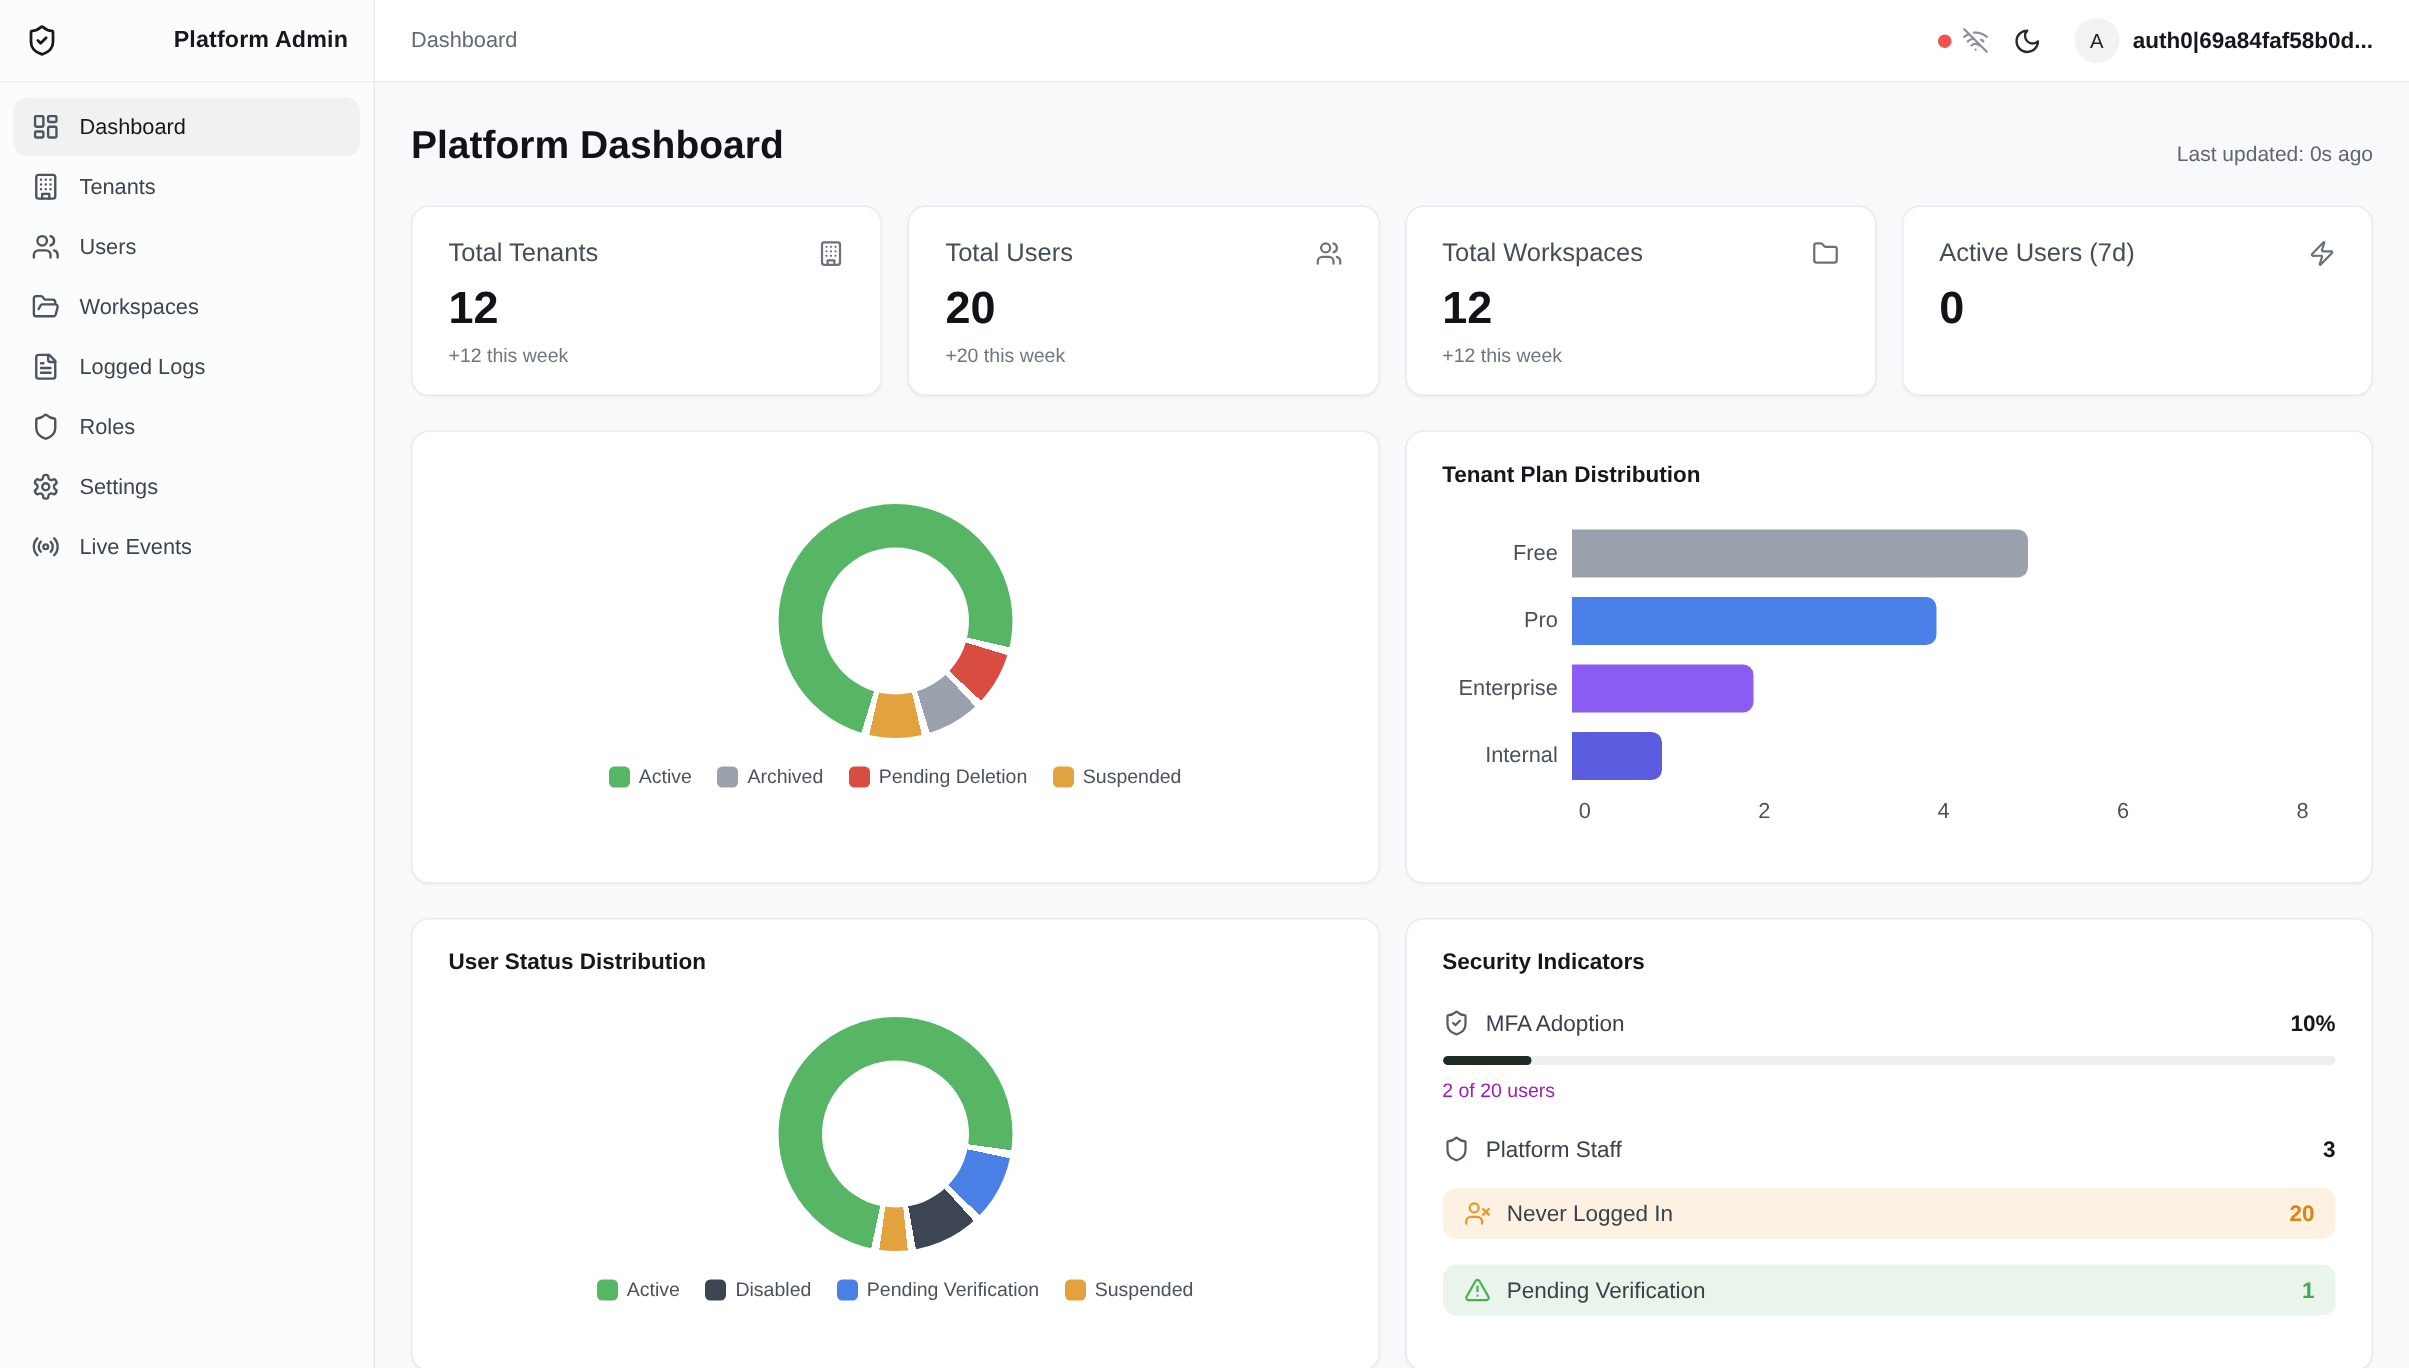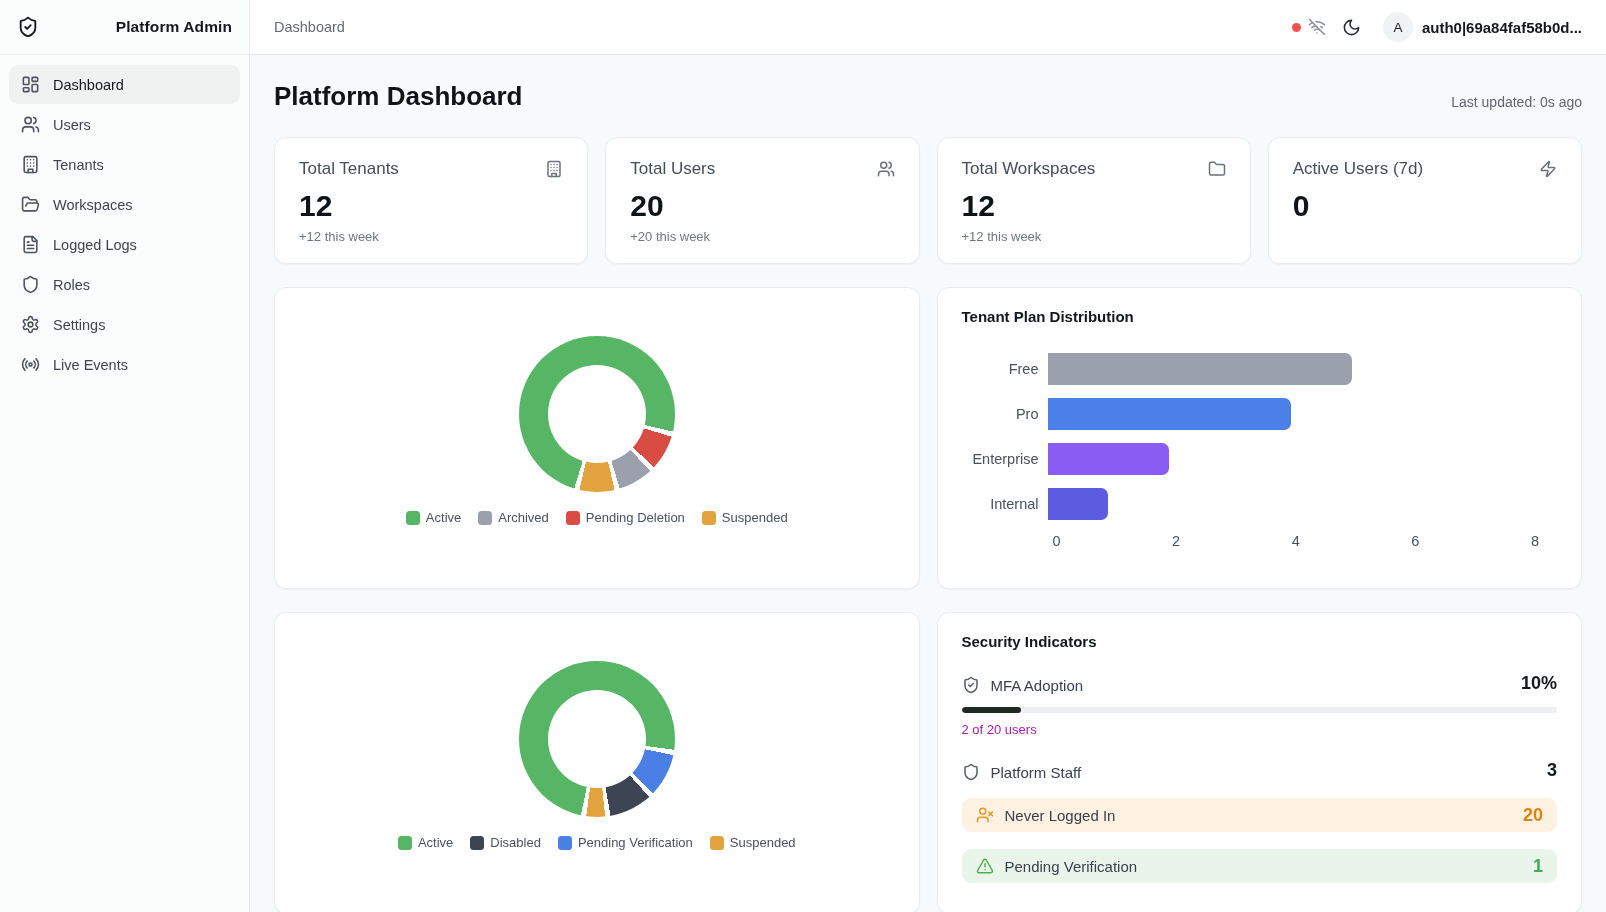--- a/index.html
+++ b/index.html
@@ -65,21 +65,21 @@
   .bar-row { display:flex; align-items:center; height:32px; margin-bottom:13px; }
   .bar-label { width:86px; text-align:right; padding-right:9px; font-size:14.5px; color:#4a515c; }
   .bar-track { flex:1; height:32px; margin-right:22px; position:relative; }
   .bar-fill { height:100%; border-radius:0 7px 7px 0; }
   .x-axis { position:relative; height:20px; margin:7px 22px 0 95px; }
   .x-tick { position:absolute; transform:translateX(-50%); font-size:14.5px; color:#4a515c; top:0; }
 
   
   .sec-row { display:flex; align-items:flex-end; gap:11px; margin-top:23px; font-size:15px; color:#3a414b; }
   .sec-row .ic { color:#555c66; }
-  .sec-value { margin-left:auto; font-size:18px; font-weight:700; color:#14171c; }
+  .sec-value { margin-left:auto; font-size:15px; font-weight:700; color:#14171c; }
   .progress { height:6px; background:#eceef1; border-radius:4px; margin-top:13px; overflow:hidden; }
   .progress-fill { height:100%; border-radius:4px; }
   .sec-sub { font-size:13px; color:#a21caf; margin-top:9px; }
   .sec-pill { display:flex; align-items:center; gap:11px; height:34px; padding:0 14px; border-radius:9px; margin-top:17px; font-size:15px; color:#3a414b; }
   .sec-pill.warning { background:#fdf2e1; }
   .sec-pill.warning .ic { color:#e8962e; }
   .sec-pill.warning .sec-value { color:#dd830f; }
   .sec-pill.success { background:#e9f5ea; }
   .sec-pill.success .ic { color:#4caf50; }
   .sec-pill.success .sec-value { color:#3fae52; }
@@ -105,37 +105,37 @@
             <rect x="14" y="3" width="7" height="5" rx="1"></rect>
             <rect x="14" y="12" width="7" height="9" rx="1"></rect>
             <rect x="3" y="16" width="7" height="5" rx="1"></rect>
           </svg>
         </span>
         <span>Dashboard</span>
       </div>
       <div class="nav-item">
         <span class="ic">
           <svg width="19" height="19" viewBox="0 0 24 24" fill="none" stroke="currentColor" stroke-width="2" stroke-linecap="round" stroke-linejoin="round">
+            <rect x="4" y="2" width="16" height="20" rx="2"></rect>
+            <path d="M9 22v-4h6v4"></path>
+            <path d="M8 6h.01M16 6h.01M12 6h.01M12 10h.01M12 14h.01M16 10h.01M16 14h.01M8 10h.01M8 14h.01"></path>
+          </svg>
+        </span>
+        <span>Tenants</span>
+      </div>
+      <div class="nav-item">
+        <span class="ic">
+          <svg width="19" height="19" viewBox="0 0 24 24" fill="none" stroke="currentColor" stroke-width="2" stroke-linecap="round" stroke-linejoin="round">
             <path d="M16 21v-2a4 4 0 0 0-4-4H6a4 4 0 0 0-4 4v2"></path>
             <circle cx="9" cy="7" r="4"></circle>
             <path d="M22 21v-2a4 4 0 0 0-3-3.87"></path>
             <path d="M16 3.13a4 4 0 0 1 0 7.75"></path>
           </svg>
         </span>
         <span>Users</span>
-      </div>
-      <div class="nav-item">
-        <span class="ic">
-          <svg width="19" height="19" viewBox="0 0 24 24" fill="none" stroke="currentColor" stroke-width="2" stroke-linecap="round" stroke-linejoin="round">
-            <rect x="4" y="2" width="16" height="20" rx="2"></rect>
-            <path d="M9 22v-4h6v4"></path>
-            <path d="M8 6h.01M16 6h.01M12 6h.01M12 10h.01M12 14h.01M16 10h.01M16 14h.01M8 10h.01M8 14h.01"></path>
-          </svg>
-        </span>
-        <span>Tenants</span>
       </div>
       <div class="nav-item">
         <span class="ic">
           <svg width="19" height="19" viewBox="0 0 24 24" fill="none" stroke="currentColor" stroke-width="2" stroke-linecap="round" stroke-linejoin="round">
             <path d="m6 14 1.45-2.9A2 2 0 0 1 9.24 10H20a2 2 0 0 1 1.94 2.5l-1.55 6a2 2 0 0 1-1.94 1.5H4a2 2 0 0 1-2-2V5a2 2 0 0 1 2-2h3.93a2 2 0 0 1 1.66.9l.82 1.2a2 2 0 0 0 1.66.9H18a2 2 0 0 1 2 2v2"></path>
           </svg>
         </span>
         <span>Workspaces</span>
       </div>
       <div class="nav-item">
@@ -326,20 +326,21 @@
             <span class="x-tick" style="left: 25%;">2</span>
             <span class="x-tick" style="left: 50%;">4</span>
             <span class="x-tick" style="left: 75%;">6</span>
             <span class="x-tick" style="left: 100%;">8</span>
           </div>
       </section>
     </div>
 
     <div class="charts-grid">
       <section class="card chart-card">
+        <div class="chart-title">User Status Distribution</div>
         <div class="donut-wrap">
           <div class="donut" id="donut-2" style="background: conic-gradient(from 190deg, rgb(255, 255, 255) 0deg, rgb(255, 255, 255) 2deg, rgb(86, 182, 101) 2deg, rgb(86, 182, 101) 268deg, rgb(255, 255, 255) 268deg, rgb(255, 255, 255) 270deg, rgb(255, 255, 255) 270deg, rgb(255, 255, 255) 272deg, rgb(74, 127, 230) 272deg, rgb(74, 127, 230) 304deg, rgb(255, 255, 255) 304deg, rgb(255, 255, 255) 306deg, rgb(255, 255, 255) 306deg, rgb(255, 255, 255) 308deg, rgb(61, 69, 84) 308deg, rgb(61, 69, 84) 340deg, rgb(255, 255, 255) 340deg, rgb(255, 255, 255) 342deg, rgb(255, 255, 255) 342deg, rgb(255, 255, 255) 344deg, rgb(226, 163, 62) 344deg, rgb(226, 163, 62) 358deg, rgb(255, 255, 255) 358deg, rgb(255, 255, 255) 360deg);"></div>
           <div class="legend" id="legend-2">
               <span class="legend-item">
                 <span class="swatch" style="background:#56b665"></span>
                 <span>Active</span>
               </span>
               <span class="legend-item">
                 <span class="swatch" style="background:#3d4554"></span>
                 <span>Disabled</span>

